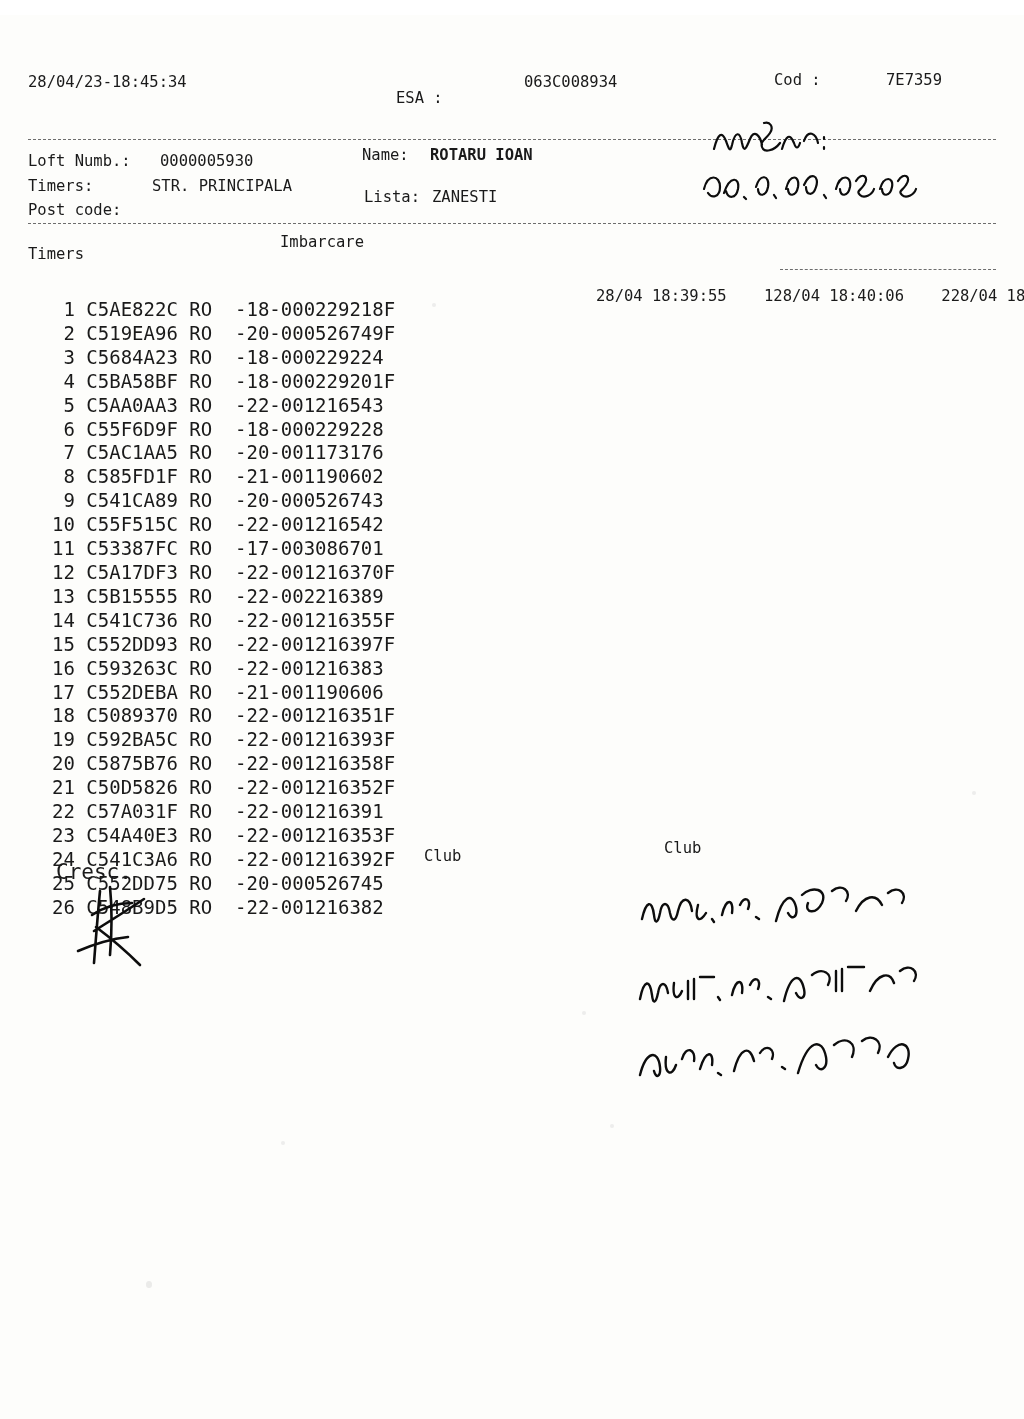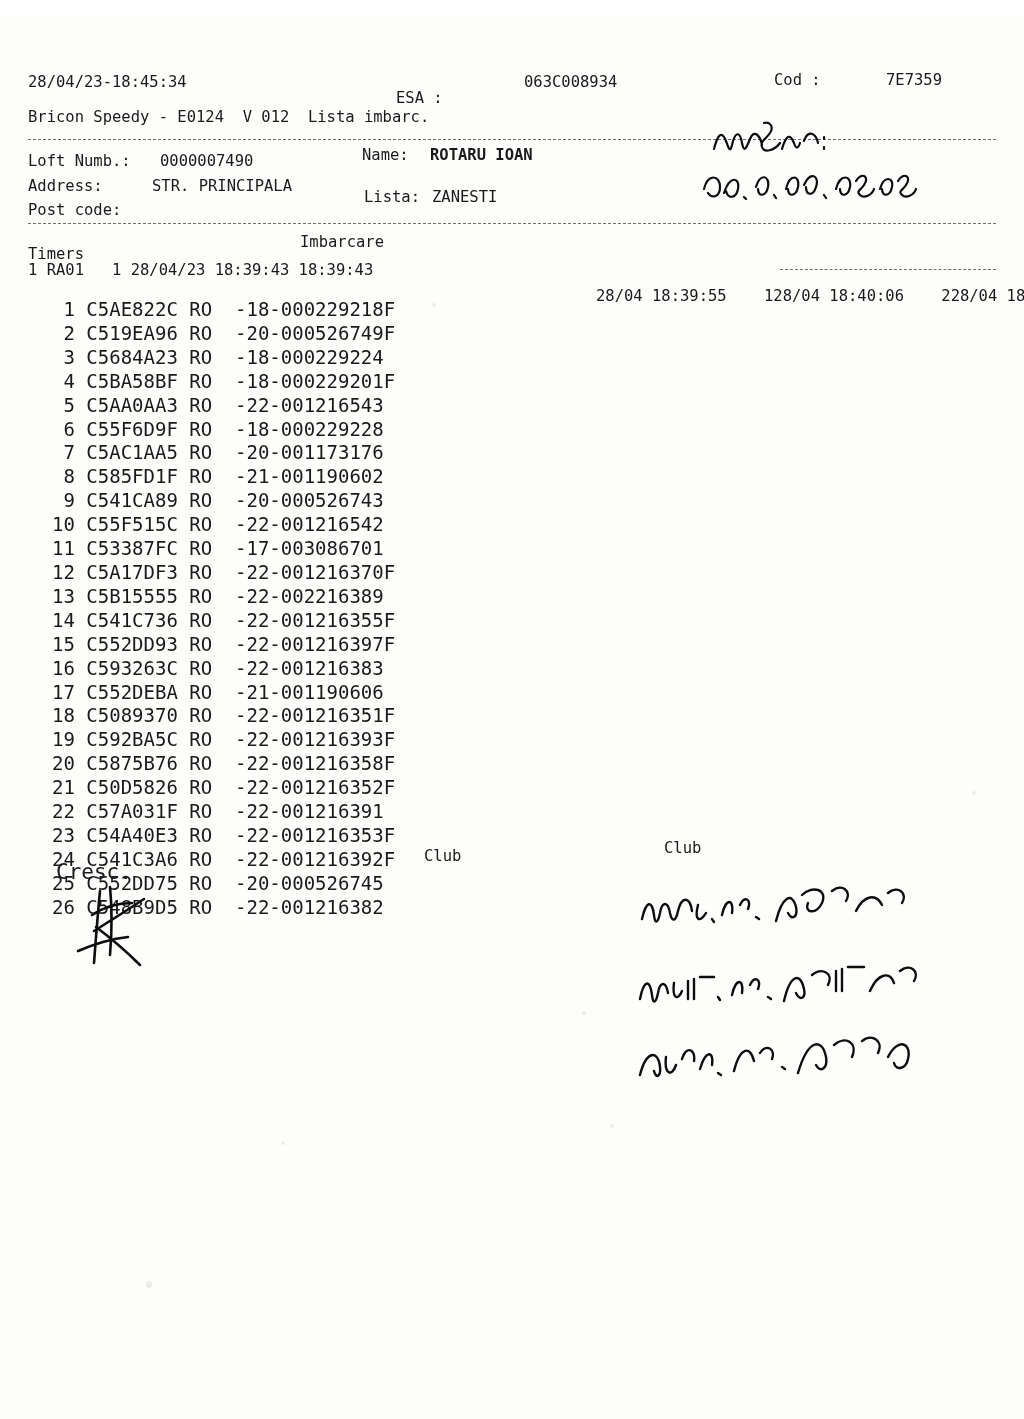--- a/index.html
+++ b/index.html
@@ -96,42 +96,40 @@
 <body>
 
 <div class="page">
 
   <div class="row" style="left:28px; top:58px;">28/04/23-18:45:34</div>
   <div class="row" style="left:396px; top:58px;margin-top:16px;">ESA :</div>
   <div class="row" style="left:524px; top:58px;">063C008934</div>
   <div class="row" style="left:766px; top:56px;margin-left:8px;">Cod :</div>
   <div class="row" style="left:886px; top:56px;">7E7359</div>
 
-  <div class="row" style="left:28px; top:93px;">Bricon Speedy - E0124  V 012  Lista imbarc.</div>
 
   <div class="hrule" style="top:124px;"></div>
 
   <div class="row" style="left:28px; top:137px;">Loft Numb.:</div>
-  <div class="row" style="left:160px; top:137px;">0000007490</div>
+  <div class="row" style="left:160px; top:137px;">0000005930</div>
   <div class="row" style="left:362px; top:131px;">Name:</div>
   <div class="row" style="left:430px; top:131px;font-weight:bold;">ROTARU IOAN</div>
 
-  <div class="row" style="left:28px; top:162px;">Address:</div>
+  <div class="row" style="left:28px; top:162px;">Timers:</div>
   <div class="row" style="left:152px; top:162px;">STR. PRINCIPALA</div>
   <div class="row" style="left:364px; top:173px;">Lista:</div>
   <div class="row" style="left:432px; top:173px;">ZANESTI</div>
 
   <div class="row" style="left:28px; top:186px;">Post code:</div>
   <div class="row" style="left:160px; top:186px;"></div>
 
   <div class="hrule" style="top:208px;"></div>
 
   <div class="row" style="left:28px; top:224px;margin-top:6px;">Timers</div>
-  <div class="row" style="left:280px; top:218px;margin-left:20px;">Imbarcare</div>
-  <div class="row" style="left:28px; top:246px;">1 RA01   1 28/04/23 18:39:43 18:39:43</div>
+  <div class="row" style="left:280px; top:218px;">Imbarcare</div>
 
   <div class="hrule" style="top:254px; left:780px; width:216px;"></div>
 
   <div class="tbl mono" id="list-left"><span class="line"> 1 C5AE822C RO  -18-000229218F</span><span class="line"> 2 C519EA96 RO  -20-000526749F</span><span class="line"> 3 C5684A23 RO  -18-000229224</span><span class="line"> 4 C5BA58BF RO  -18-000229201F</span><span class="line"> 5 C5AA0AA3 RO  -22-001216543</span><span class="line"> 6 C55F6D9F RO  -18-000229228</span><span class="line"> 7 C5AC1AA5 RO  -20-001173176</span><span class="line"> 8 C585FD1F RO  -21-001190602</span><span class="line"> 9 C541CA89 RO  -20-000526743</span><span class="line">10 C55F515C RO  -22-001216542</span><span class="line">11 C53387FC RO  -17-003086701</span><span class="line">12 C5A17DF3 RO  -22-001216370F</span><span class="line">13 C5B15555 RO  -22-002216389</span><span class="line">14 C541C736 RO  -22-001216355F</span><span class="line">15 C552DD93 RO  -22-001216397F</span><span class="line">16 C593263C RO  -22-001216383</span><span class="line">17 C552DEBA RO  -21-001190606</span><span class="line">18 C5089370 RO  -22-001216351F</span><span class="line">19 C592BA5C RO  -22-001216393F</span><span class="line">20 C5875B76 RO  -22-001216358F</span><span class="line">21 C50D5826 RO  -22-001216352F</span><span class="line">22 C57A031F RO  -22-001216391</span><span class="line">23 C54A40E3 RO  -22-001216353F</span><span class="line">24 C541C3A6 RO  -22-001216392F</span><span class="line">25 C552DD75 RO  -20-000526745</span><span class="line">26 C548B9D5 RO  -22-001216382</span></div>
 
   <div class="times mono" id="list-right"><span class="line">28/04 18:39:55    1</span><span class="line">28/04 18:40:06    2</span><span class="line">28/04 18:40:30    3</span></div>
 
   <div class="cresc">Cresc.</div>
   <div class="club-left">Club</div>
   <div class="club-right">Club</div>

